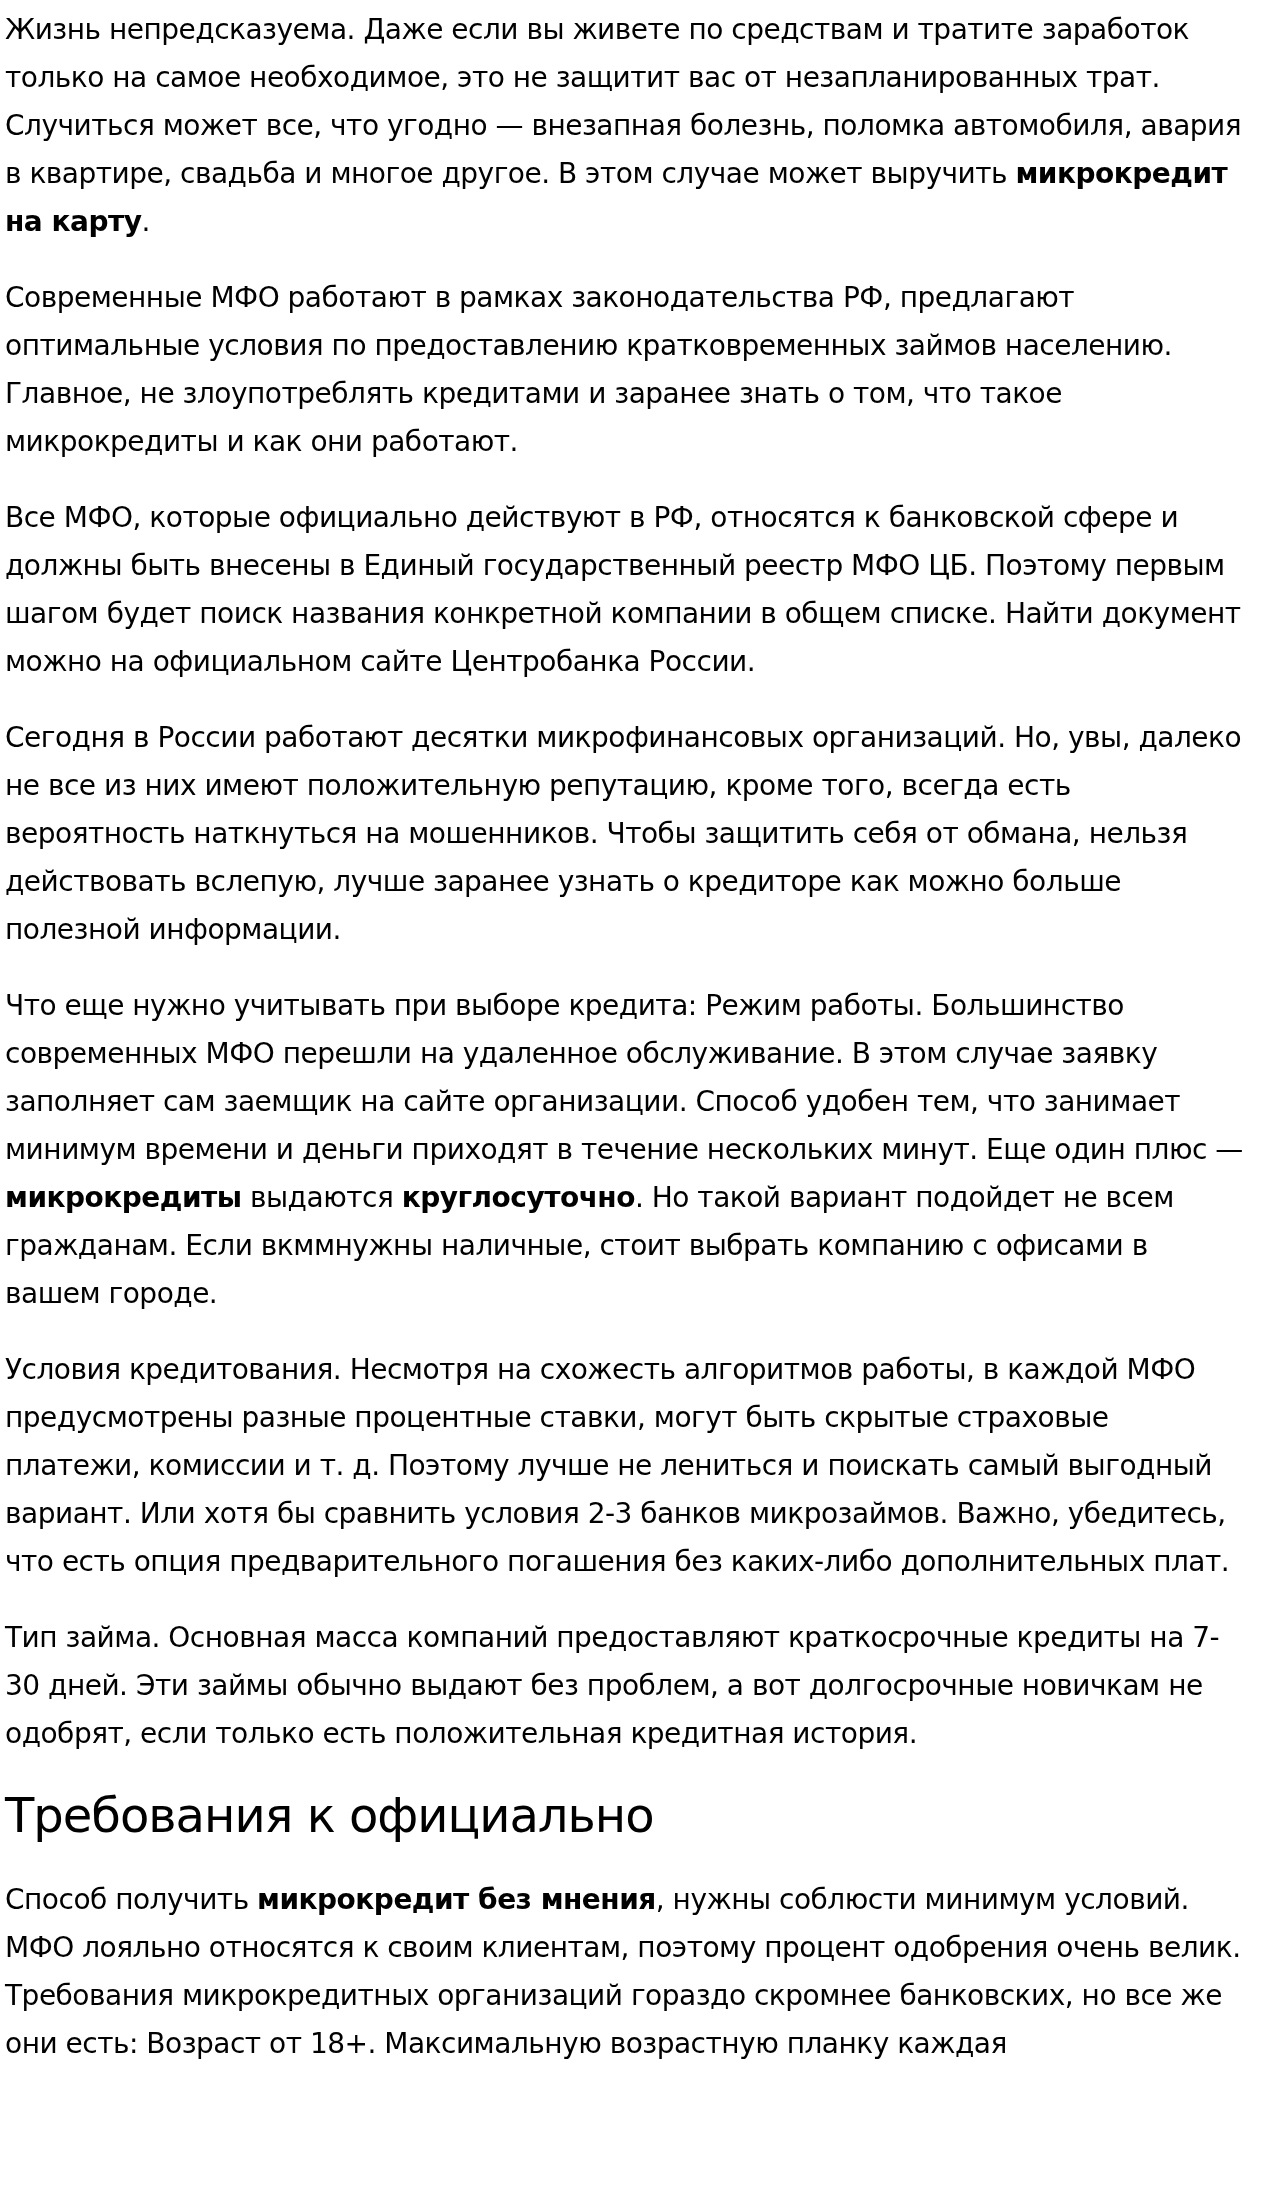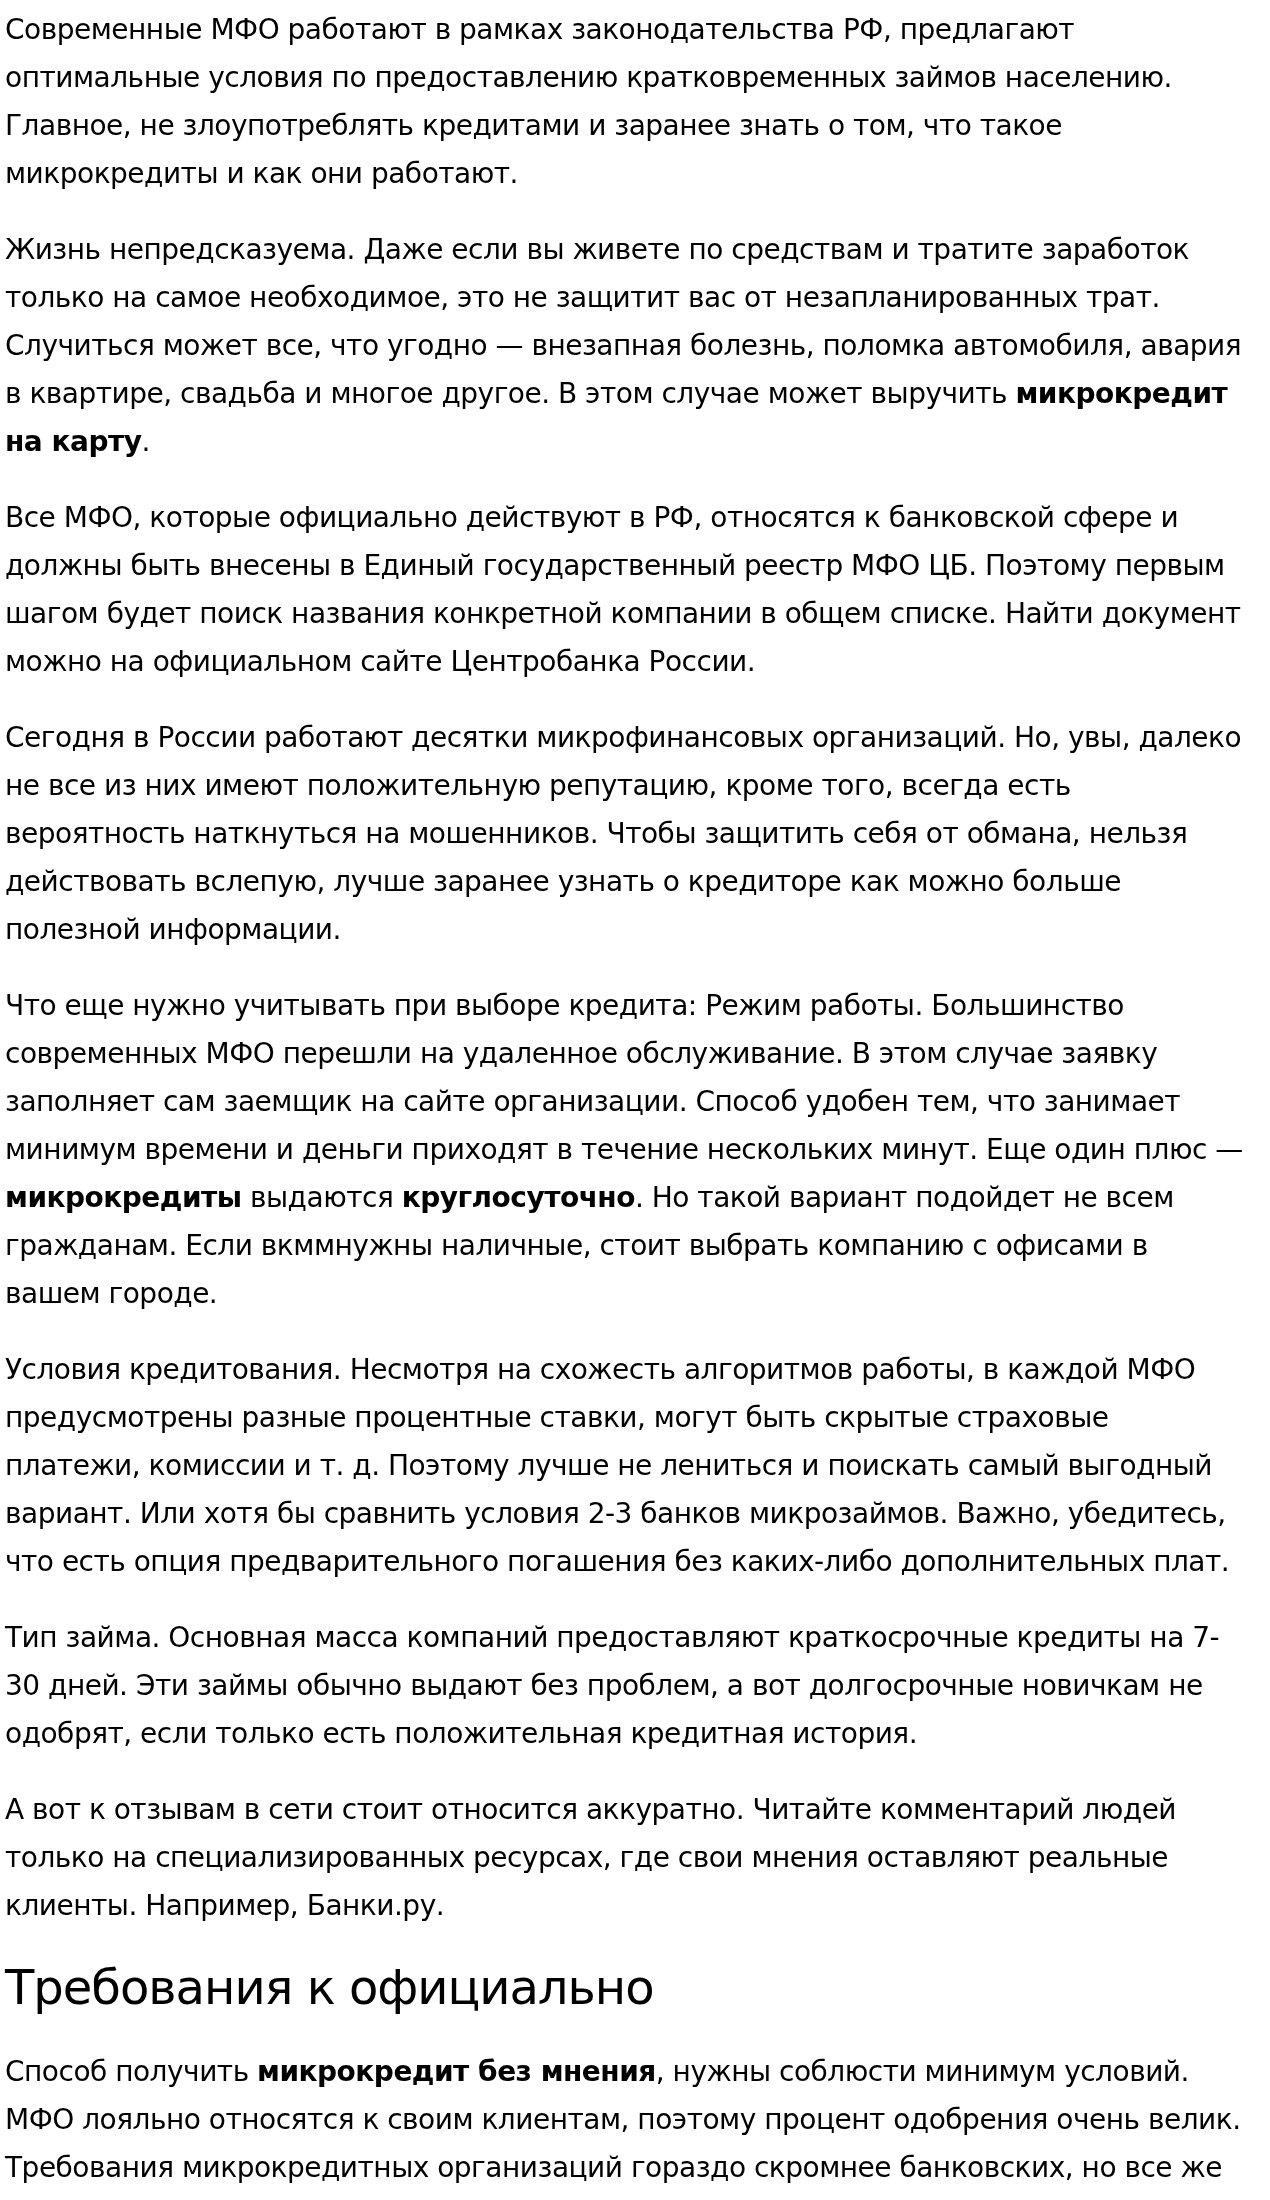--- a/index.html
+++ b/index.html
@@ -41,24 +41,23 @@
     letter-spacing: -1px;
     font-weight: 400; 
     margin: 28px 0 32px 0;
   }
 </style>
 </head>
 <body>
 
 <main class="page">
   <article class="article">
+      <p><span>Жизнь непредсказуема. Даже если вы живете по средствам и тратите заработок только на самое необходимое, это не защитит вас от незапланированных трат. Случиться может все, что угодно — внезапная болезнь, поломка автомобиля, авария в квартире, свадьба и многое другое. В этом случае может выручить </span><strong>микрокредит на карту</strong><span>.</span></p>
       <p><span>Современные МФО работают в рамках законодательства РФ, предлагают оптимальные условия по предоставлению кратковременных займов населению. Главное, не злоупотреблять кредитами и заранее знать о том, что такое микрокредиты и как они работают.</span></p>
-      <p><span>Жизнь непредсказуема. Даже если вы живете по средствам и тратите заработок только на самое необходимое, это не защитит вас от незапланированных трат. Случиться может все, что угодно — внезапная болезнь, поломка автомобиля, авария в квартире, свадьба и многое другое. В этом случае может выручить </span><strong>микрокредит на карту</strong><span>.</span></p>
       <p><span>Все МФО, которые официально действуют в РФ, относятся к банковской сфере и должны быть внесены в Единый государственный реестр МФО ЦБ. Поэтому первым шагом будет поиск названия конкретной компании в общем списке. Найти документ можно на официальном сайте Центробанка России.</span></p>
       <p><span>Сегодня в России работают десятки микрофинансовых организаций. Но, увы, далеко не все из них имеют положительную репутацию, кроме того, всегда есть вероятность наткнуться на мошенников. Чтобы защитить себя от обмана, нельзя действовать вслепую, лучше заранее узнать о кредиторе как можно больше полезной информации.</span></p>
       <p><span>Что еще нужно учитывать при выборе кредита: Режим работы. Большинство современных МФО перешли на удаленное обслуживание. В этом случае заявку заполняет сам заемщик на сайте организации. Способ удобен тем, что занимает минимум времени и деньги приходят в течение нескольких минут. Еще один плюс — </span><strong>микрокредиты</strong><span> выдаются </span><strong>круглосуточно</strong><span>. Но такой вариант подойдет не всем гражданам. Если вкммнужны наличные, стоит выбрать компанию с офисами в вашем городе.</span></p>
       <p><span>Условия кредитования. Несмотря на схожесть алгоритмов работы, в каждой МФО предусмотрены разные процентные ставки, могут быть скрытые страховые платежи, комиссии и т. д. Поэтому лучше не лениться и поискать самый выгодный вариант. Или хотя бы сравнить условия 2-3 банков микрозаймов. Важно, убедитесь, что есть опция предварительного погашения без каких-либо дополнительных плат.</span></p>
       <p><span>Тип займа. Основная масса компаний предоставляют краткосрочные кредиты на 7-30 дней. Эти займы обычно выдают без проблем, а вот долгосрочные новичкам не одобрят, если только есть положительная кредитная история.</span></p>
-      <p><span>А вот к отзывам в сети стоит относится аккуратно. Читайте комментарий людей только на специализированных ресурсах, где свои мнения оставляют реальные клиенты. Например, Банки.ру.</span></p>
       <h2><span>Требования к официально</span></h2>
       <p><span>Способ получить </span><strong>микрокредит без мнения</strong><span>, нужны соблюсти минимум условий. МФО лояльно относятся к своим клиентам, поэтому процент одобрения очень велик. Требования микрокредитных организаций гораздо скромнее банковских, но все же они есть: Возраст от 18+. Максимальную возрастную планку каждая</span></p>
     </article>
 </main>
 
 </body></html>

